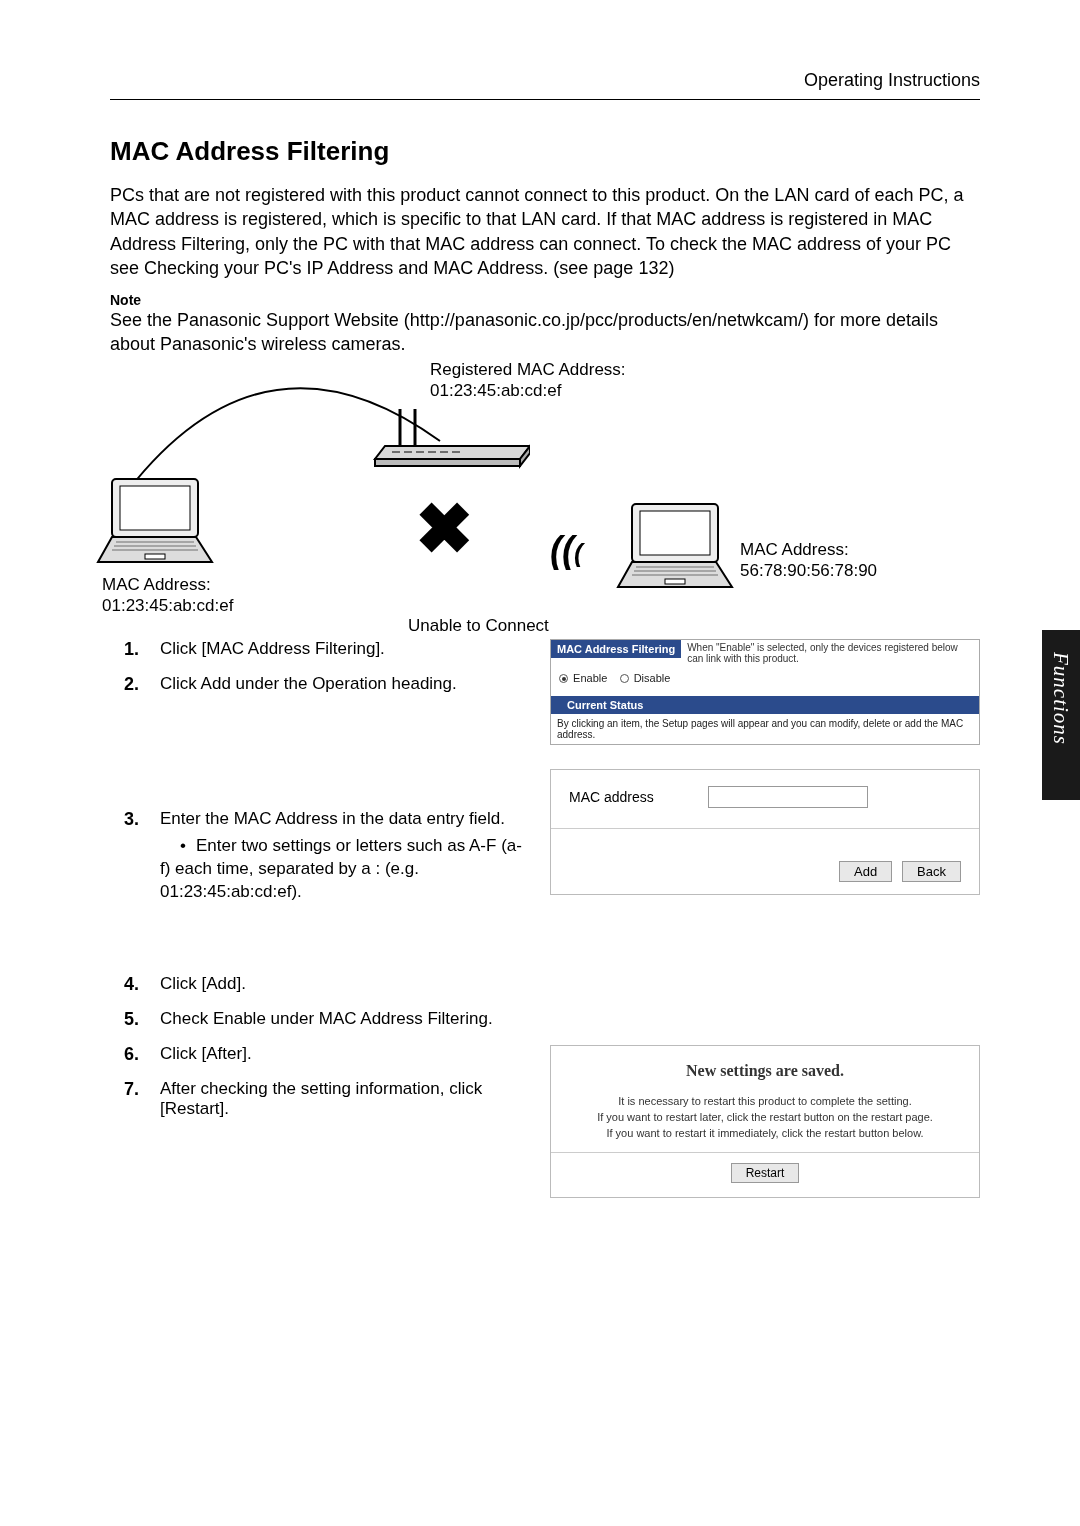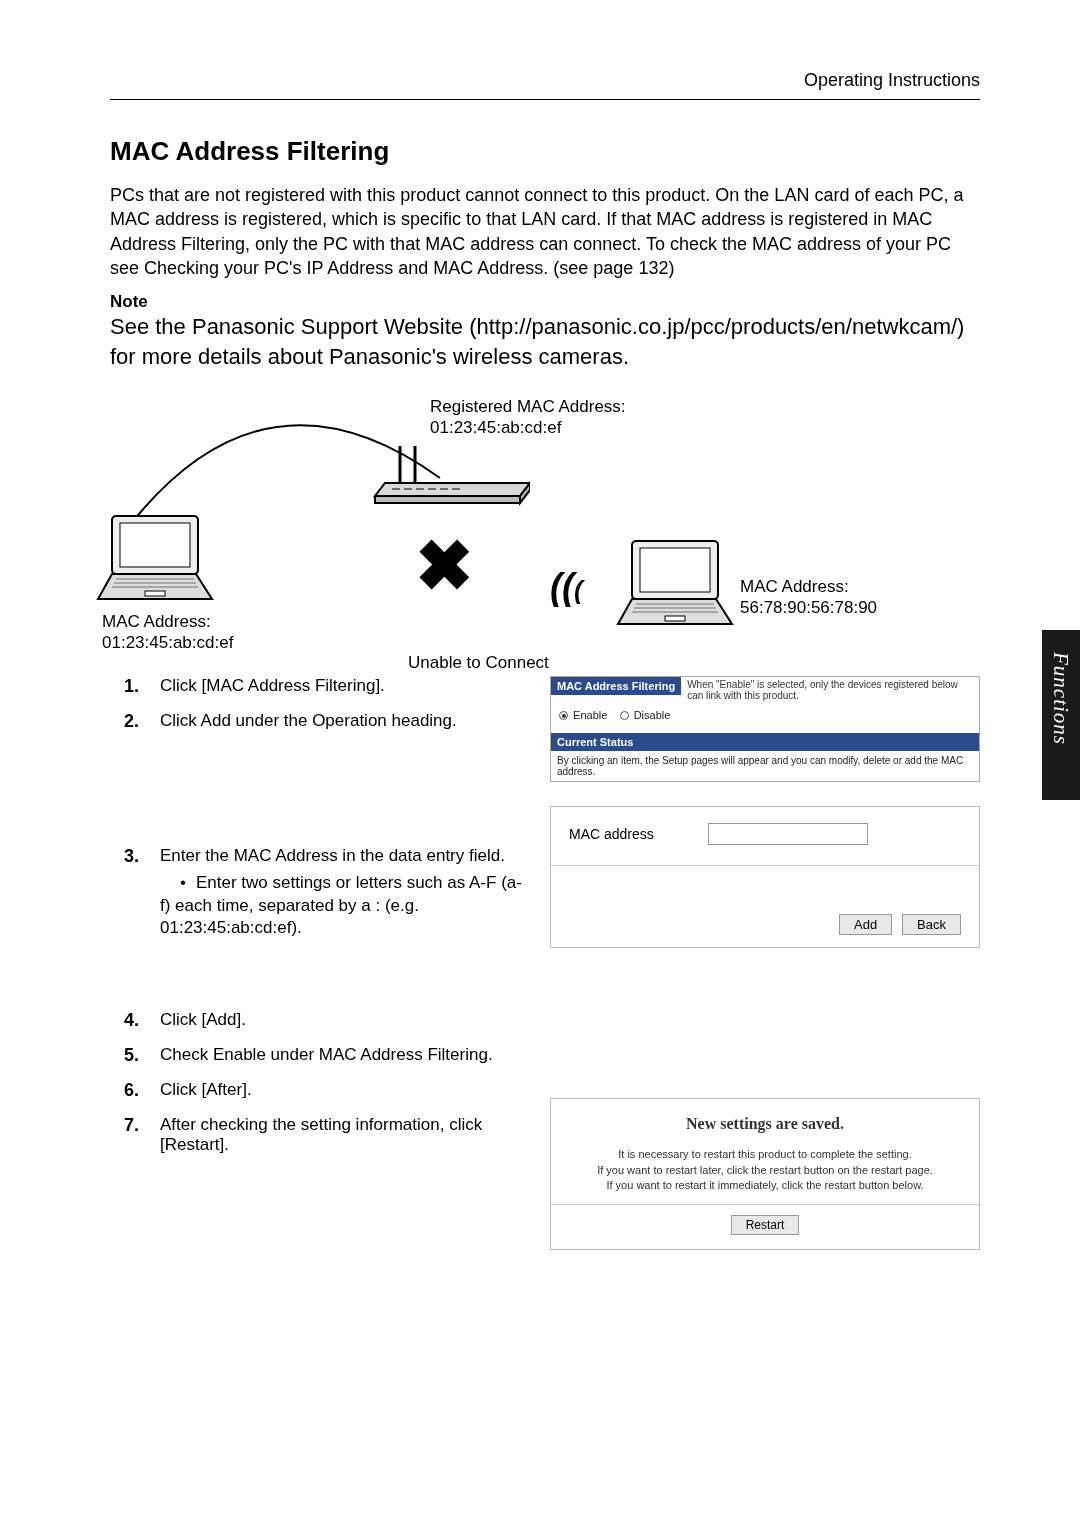--- a/index.html
+++ b/index.html
@@ -2,22 +2,22 @@
 <html><head>
 <meta charset="utf-8">
 <style>
   * { box-sizing: border-box; margin: 0; padding: 0; }
   body { font-family: Arial, Helvetica, sans-serif; background: #fff; color: #000; }
   .page { width: 1080px; height: 1526px; margin: 0 auto; position: relative; padding: 70px 100px 40px 110px; }
   .header-line { border-top: 1px solid #000; margin-bottom: 36px; }
   .header-right { text-align: right; font-size: 18px; margin-bottom: 8px; }
   h2.section-title { font-size: 26px; font-weight: bold; margin-bottom: 16px; }
   p.intro { font-size: 18px; line-height: 1.35; margin-bottom: 12px; }
-  p.note-lbl { font-size: 17px; font-weight: bold; margin-top: 6px; }
-  p.note-body { font-size: 22px; line-height: 1.35; margin-bottom: 34px; }
+  p.note-lbl { font-size: 14px; font-weight: bold; margin-top: 6px; }
+  p.note-body { font-size: 18px; line-height: 1.35; margin-bottom: 12px; }
 
   
   .diagram { position: relative; width: 870px; height: 250px; margin: 0 auto 14px auto; }
   .laptop { position: absolute; }
   .laptop svg { display:block; }
   .router { position: absolute; left: 260px; top: 35px; }
   .wave { position: absolute; font-size: 36px; font-style: italic; font-weight: bold; }
   .cap { position: absolute; font-size: 17px; line-height: 1.25; }
   .x-mark { position: absolute; font-size: 70px; font-weight: bold; color:#000; left: 305px; top: 125px; line-height:1; }
 
@@ -32,29 +32,29 @@
 
   
   .two-col { display:flex; gap: 18px; align-items:flex-start; margin-top: 20px; }
   .left-col { flex:1; }
   .right-col { width: 430px; flex-shrink:0; }
 
   .mini-box { border:1px solid #aaa; font-size:11px; color:#222; margin-bottom:24px; position:relative; }
   .mini-title-bar { background:#2b4b8c; color:#fff; padding:3px 6px; font-weight:bold; font-size:11px; display:inline-block; }
   .mini-row { padding: 6px 8px; }
   .mini-desc { font-size:10px; color:#333; }
-  .mini-status-bar { background:#2b4b8c; color:#fff; padding:3px 6px; font-weight:bold; font-size:11px; margin-top:6px; }
+  .mini-status-bar { background:#2b4b8c; color:#fff; padding:3px 16px; font-weight:bold; font-size:11px; margin-top:6px; }
   .mini-hint { font-size:10px; padding:4px 6px; }
   .mini-tbl { width:100%; border-collapse:collapse; font-size:10px; }
   .mini-tbl th { background:#dde4ee; border:1px solid #bbb; padding:2px 4px; font-weight:bold; }
   .mini-tbl td { border:1px solid #ccc; padding:2px 4px; text-align:center; color:#2b4b8c; }
 
   .mac-entry { border:1px solid #bbb; padding:16px 18px 12px 18px; font-size:14px; }
   .mac-entry input[type=text]{ width:160px; height:22px; border:1px solid #999; }
-  .mac-entry .btns { text-align:right; margin-top:48px; }
+  .mac-entry .btns { text-align:right; margin-top:32px; }
   .mac-entry .btns button { font-size:13px; padding:2px 14px; background:#e8e8e8; border:1px solid #999; margin-left:6px; }
   .mac-entry hr { border:none; border-top:1px solid #ccc; margin:20px -18px 8px -18px; }
 
   .saved-box { border:1px solid #bbb; font-size:12px; color:#333; text-align:center; padding-top:16px; padding-bottom:14px; margin-top: 28px;}
   .saved-box .sv-title { font-family: Liberation Serif, serif; font-weight:bold; font-size:16px; margin-bottom:14px; }
   .saved-box .sv-body { font-size:11px; line-height:1.45; padding:0 8px 10px 8px; border-bottom:1px solid #ccc; margin-bottom:10px;}
   .saved-box button { font-size:12px; padding:2px 14px; background:#e8e8e8; border:1px solid #999; }
 
   .side-tab { position:absolute; right:0; top:630px; width:38px; height:170px; background:#1a1a1a; color:#fff; }
   .side-tab span { font-family: Georgia, 'Times New Roman', serif; font-style: italic; font-size:21px; writing-mode: vertical-rl; display:block; padding-top:22px; padding-left:6px; letter-spacing:1px; }

